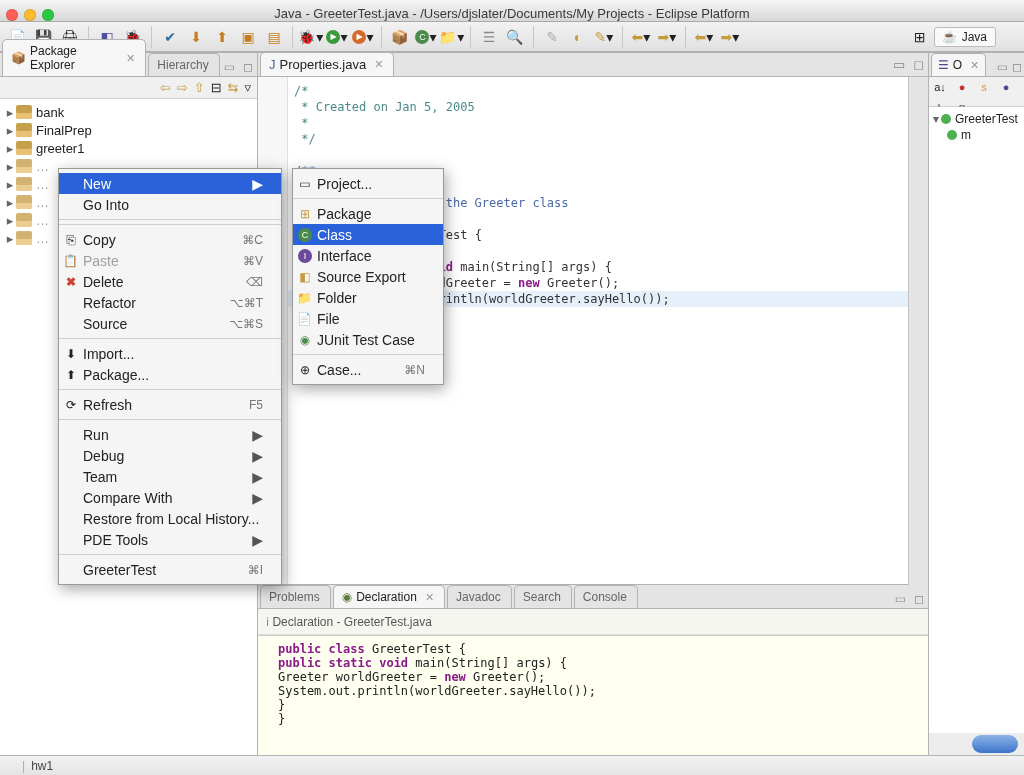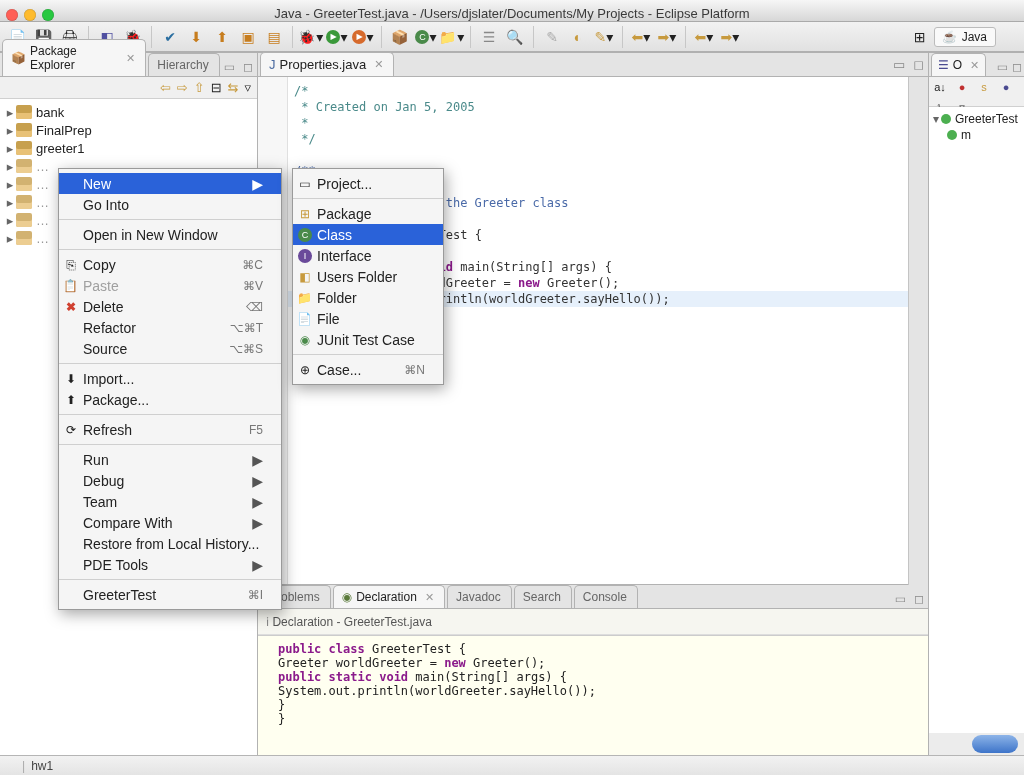--- a/index.html
+++ b/index.html
@@ -347,22 +347,22 @@
           <div style="padding: 2px 4px; color: rgb(136, 136, 136);">▭</div>
           <div style="padding: 2px 4px; color: rgb(136, 136, 136);">◻</div>
         </div>
       <div class="decl-header">
         <span style="color:#888;">ℹ</span>
         <span>Declaration - GreeterTest.java</span>
       </div>
       <div class="decl-area" id="decl-area">
           <div class="line"><span class="c-key">public</span> <span class="c-key">class</span> GreeterTest {</div>
           <div class="line"></div>
+          <div class="line">    <span class="c-key">public</span> <span class="c-key">static</span> <span class="c-key">void</span> main(String[] args) {</div>
           <div class="line">        Greeter worldGreeter = <span class="c-key">new</span> Greeter();</div>
-          <div class="line">    <span class="c-key">public</span> <span class="c-key">static</span> <span class="c-key">void</span> main(String[] args) {</div>
           <div class="line">        System.out.println(worldGreeter.sayHello());</div>
           <div class="line">    }</div>
           <div class="line">}</div>
         </div>
     </div>
   </div>
 
   <div class="right-col">
     <div class="view-tabs">
       <div class="vtab" style="padding:4px 6px;">
@@ -405,23 +405,20 @@
 
 <div class="ctx-menu" id="ctx1" style="left:58px; top:168px;">
     <div class="mi hl">
       <span>New</span>
       <span class="arr">▶</span>
     </div>
     <div class="mi">
       <span>Go Into</span>
     </div>
     <div class="msep"></div>
-    <div class="mi">
-      <span>Open in New Window</span>
-    </div>
     <div class="msep"></div>
     <div class="mi">
       <span class="micon">⎘</span>
       <span>Copy</span>
       <span class="sc">⌘C</span>
     </div>
     <div class="mi dis">
       <span class="micon">📋</span>
       <span>Paste</span>
       <span class="sc">⌘V</span>
@@ -508,21 +505,21 @@
     <div class="mi">
       <span class="micon">
         <span style="width:14px;height:14px;border-radius:50%;background:#6a4a9a;color:#fff;display:inline-flex;align-items:center;justify-content:center;font-size:9px;">I</span>
       </span>
       <span>Interface</span>
     </div>
     <div class="mi">
       <span class="micon">
         <span style="color:#c79a3e;">◧</span>
       </span>
-      <span>Users Folder</span>
+      <span>Source Export</span>
     </div>
     <div class="mi">
       <span class="micon">
         <span style="color:#c79a3e;">📁</span>
       </span>
       <span>Folder</span>
     </div>
     <div class="mi">
       <span class="micon">📄</span>
       <span>File</span>

